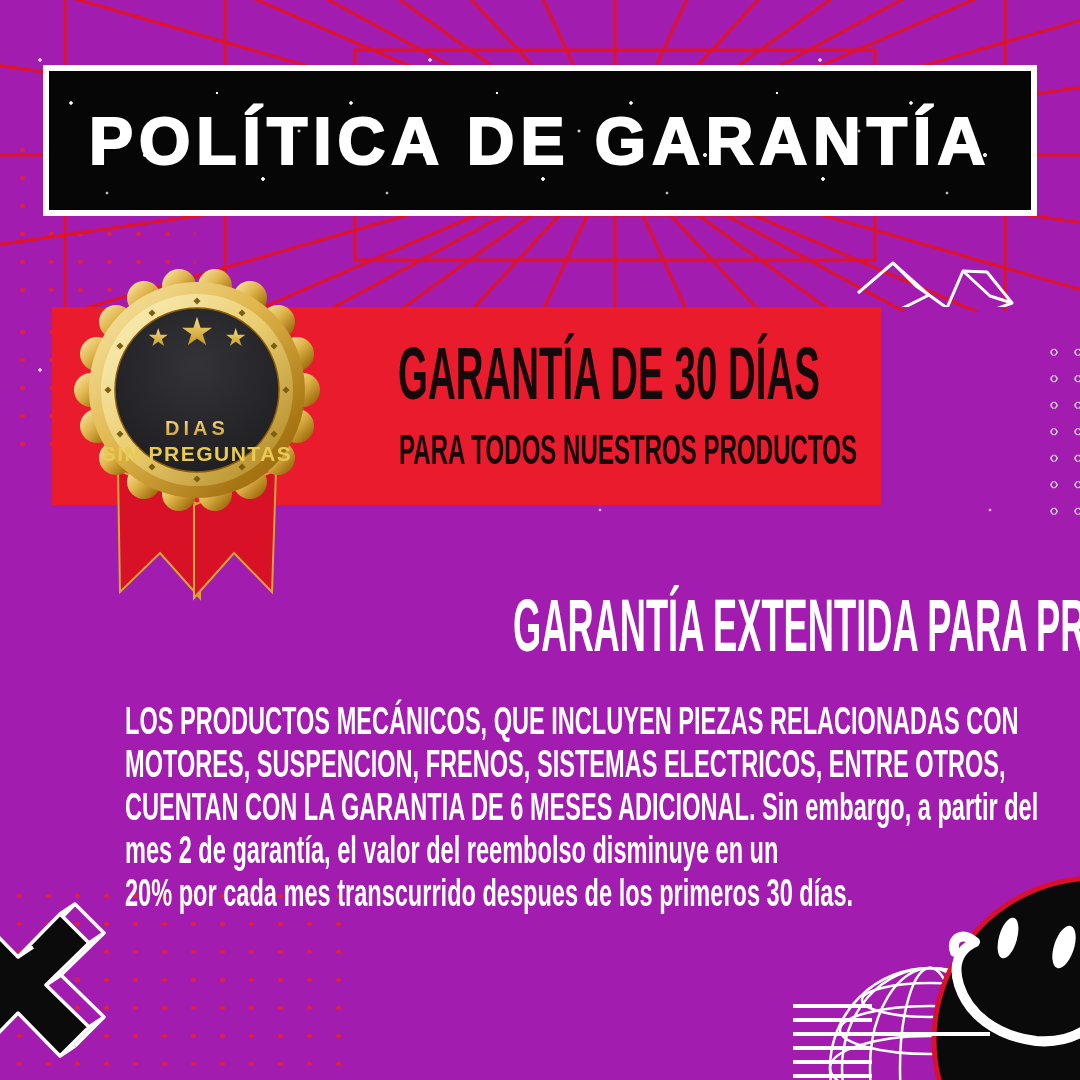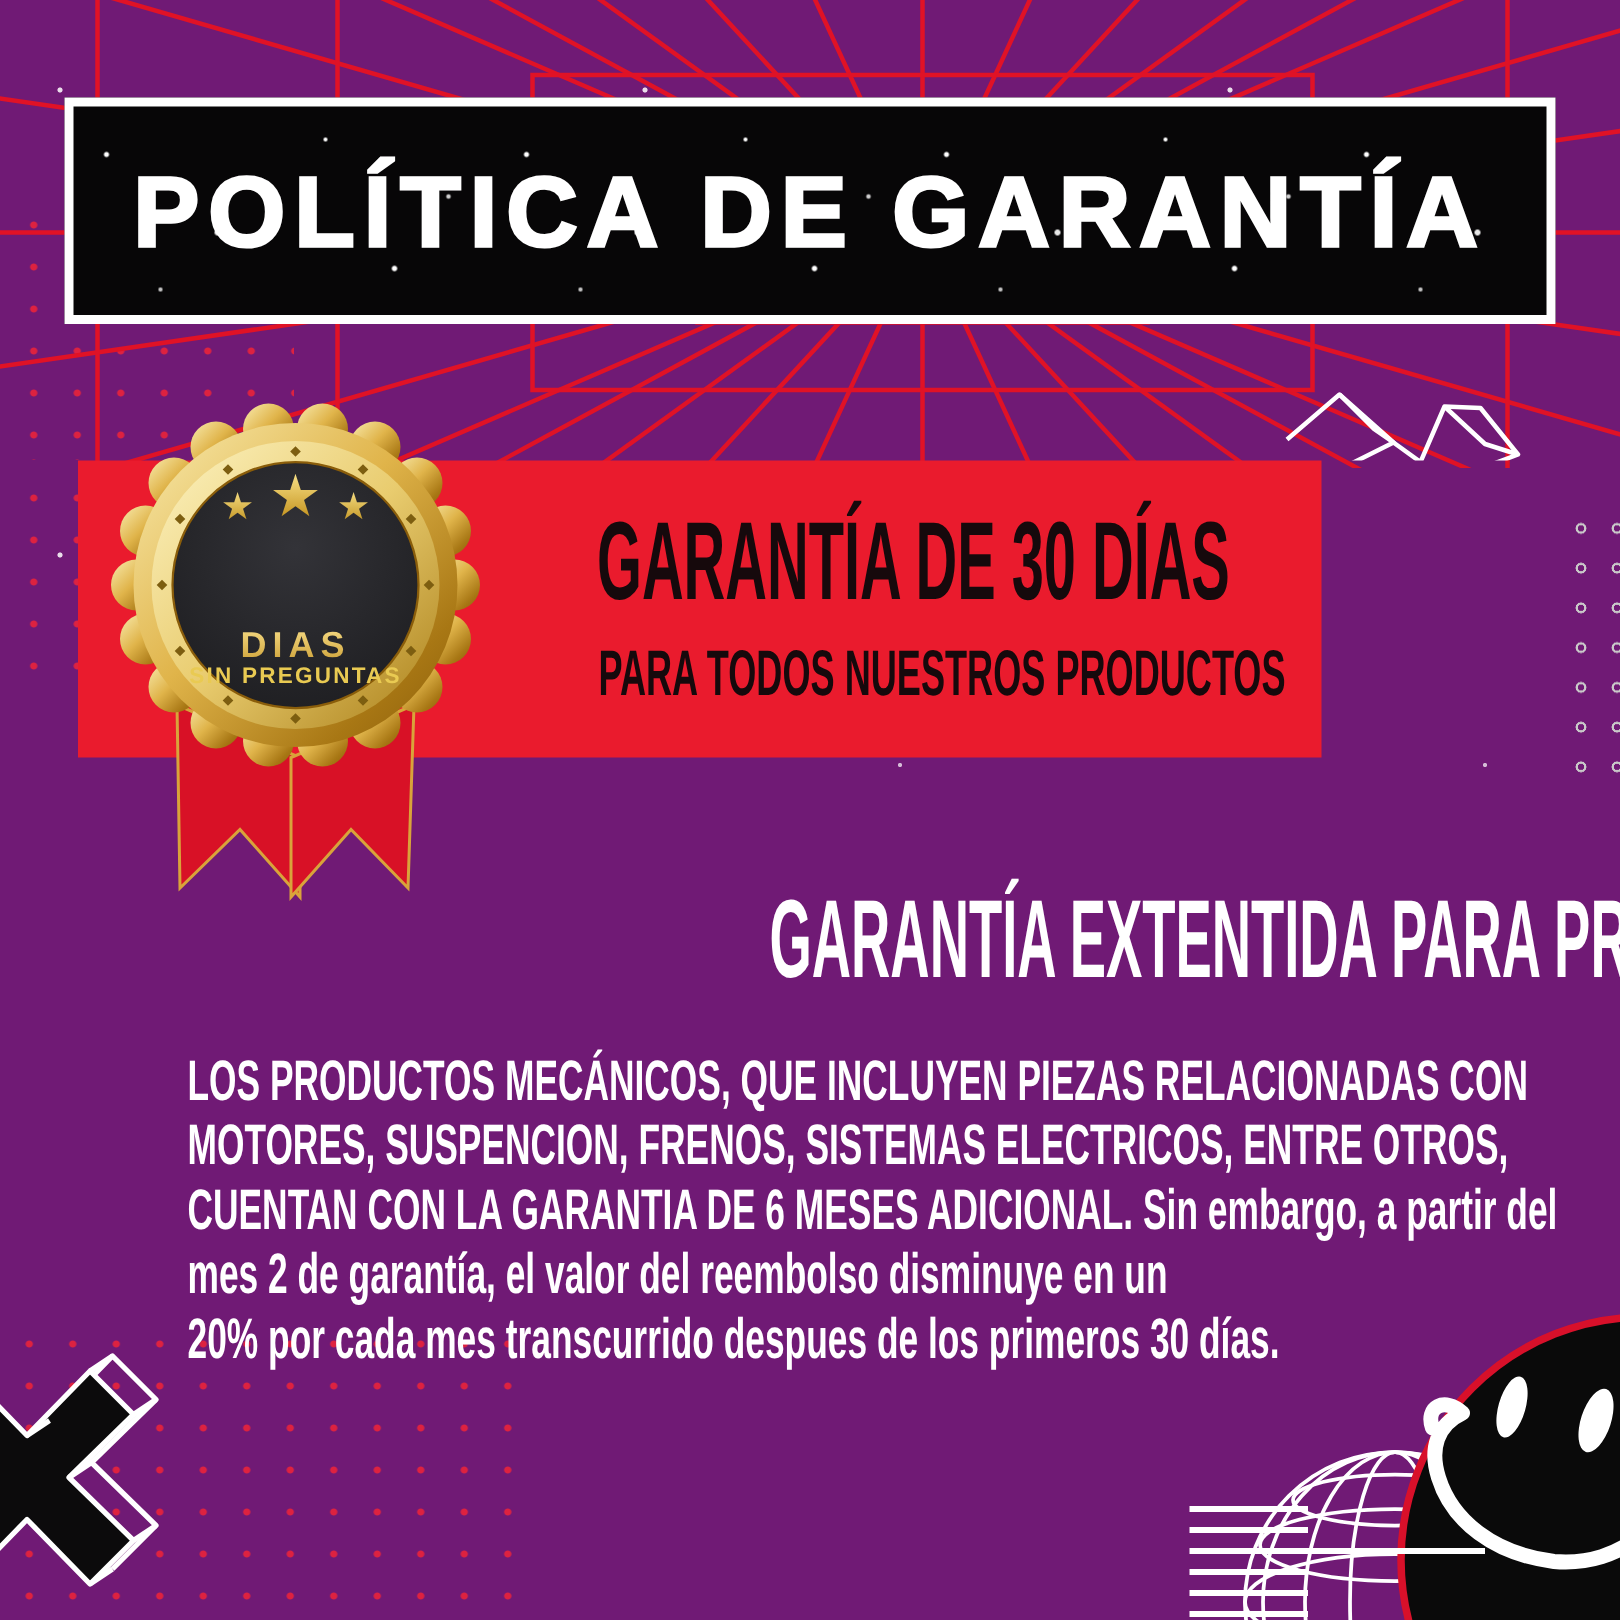--- a/index.html
+++ b/index.html
@@ -1,18 +1,18 @@
 <!DOCTYPE html>
 <html><head>
 <meta charset="utf-8">
 <style>
   html,body{margin:0;padding:0;background:#000;}
   #poster{
     position:relative;width:1080px;height:1080px;overflow:hidden;
-    background:#701a75;font-family:"Liberation Sans",sans-serif;
+    background:#a21caf;font-family:"Liberation Sans",sans-serif;
   }
   
   .page-speckles{
     position:absolute;left:0;top:0;width:1080px;height:640px;z-index:1;pointer-events:none;
     background-image:
       radial-gradient(circle at 40px 60px, rgba(255,255,255,.85) 1.4px, transparent 2px),
       radial-gradient(circle at 210px 200px, rgba(255,255,255,.7) 1.1px, transparent 1.7px),
       radial-gradient(circle at 330px 90px, rgba(255,255,255,.8) 1.3px, transparent 1.9px);
     background-size:390px 310px;
   }
@@ -51,23 +51,23 @@
   .badge-text{position:absolute;left:97px;width:200px;text-align:center;z-index:4;white-space:nowrap;}
   .badge-stars{top:314px;display:flex;justify-content:center;align-items:flex-end;gap:10px;
     font-family:"DejaVu Sans",sans-serif;color:#f2c63d;}
   .star-small{font-size:25px;line-height:25px;background:linear-gradient(#fbe58d,#caA032 80%);
     -webkit-background-clip:text;background-clip:text;color:transparent;}
   .star-big{font-size:39px;line-height:36px;background:linear-gradient(#fbe58d,#c99a28 80%);
     -webkit-background-clip:text;background-clip:text;color:transparent;}
   .badge-number{top:347px;font-size:76px;font-weight:bold;letter-spacing:1px;
     background:linear-gradient(#ffeca4 10%,#e7bb54 45%,#a87714 90%);
     -webkit-background-clip:text;background-clip:text;color:transparent;}
-  .badge-unit{top:417px;font-size:24px;font-weight:bold;letter-spacing:4px;
+  .badge-unit{top:417px;font-size:20px;font-weight:bold;letter-spacing:4px;
     background:linear-gradient(#f7dd88,#c89a2e);-webkit-background-clip:text;background-clip:text;color:transparent;}
-  .badge-tagline{top:442px;font-size:15px;font-weight:bold;letter-spacing:1.5px;color:#e9ca52;}
+  .badge-tagline{top:442px;font-size:21px;font-weight:bold;letter-spacing:1.5px;color:#e9ca52;}
   
   .rings{
     position:absolute;left:1038px;top:336px;width:48px;height:184px;z-index:1;
     background-image:radial-gradient(circle,transparent 2.1px,#c9c9c9 2.3px,#c9c9c9 3.5px,transparent 3.8px);
     background-size:24px 26.5px;background-position:4px 3px;
   }
   
   .dots{position:absolute;z-index:0;
     background-image:radial-gradient(#dd2240 2.1px,transparent 2.7px);
     background-size:29px 28px;}

